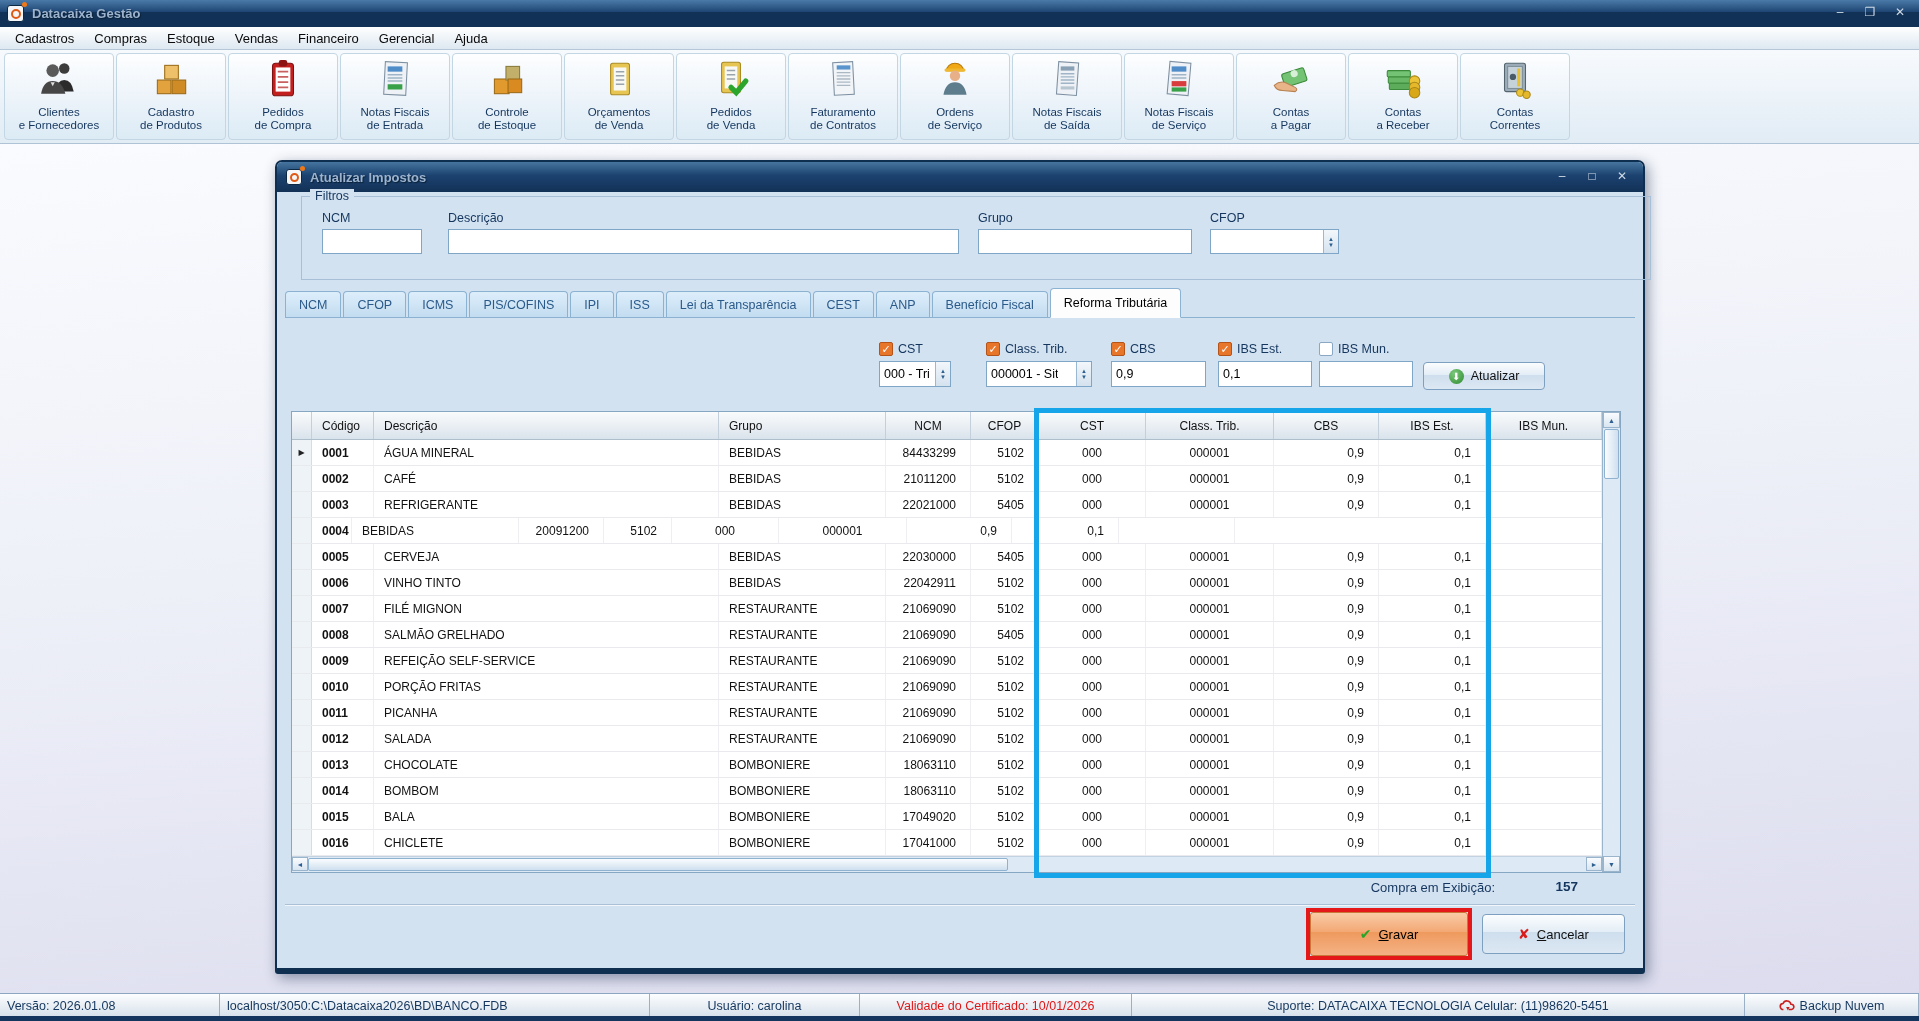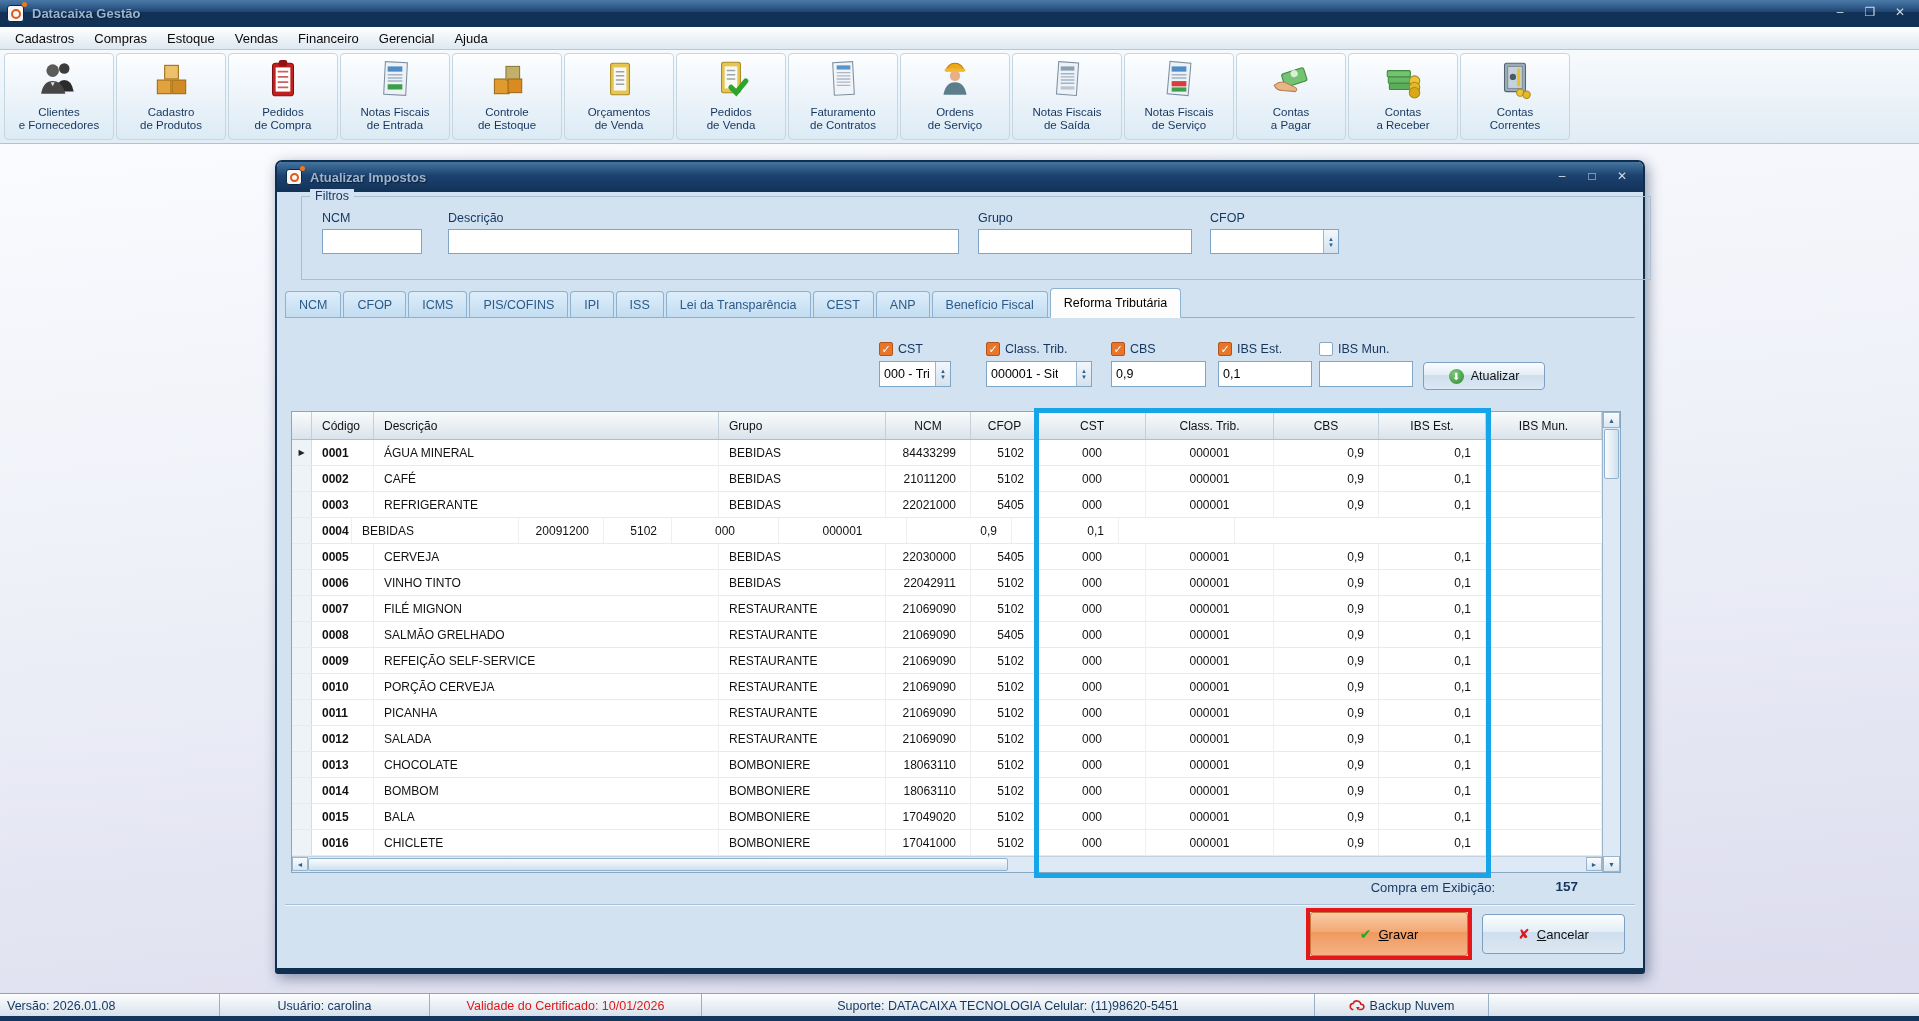--- a/index.html
+++ b/index.html
@@ -532,21 +532,21 @@
                 <div class="cell c-right" style="width: 68px;">5102</div>
                 <div class="cell c-center" style="width: 107px;">000</div>
                 <div class="cell c-center" style="width: 128px;">000001</div>
                 <div class="cell c-right" style="width: 105px;">0,9</div>
                 <div class="cell c-right" style="width: 107px;">0,1</div>
                 <div class="cell c-center" style="width: 116px;"></div>
               </div>
               <div class="grid-row">
                 <div class="cell c-ind"></div>
                 <div class="cell c-left c-bold" style="width: 62px;">0010</div>
-                <div class="cell c-left" style="width: 345px;">PORÇÃO CERVEJA</div>
+                <div class="cell c-left" style="width: 345px;">PORÇÃO FRITAS</div>
                 <div class="cell c-left" style="width: 167px;">RESTAURANTE</div>
                 <div class="cell c-right" style="width: 85px;">21069090</div>
                 <div class="cell c-right" style="width: 68px;">5102</div>
                 <div class="cell c-center" style="width: 107px;">000</div>
                 <div class="cell c-center" style="width: 128px;">000001</div>
                 <div class="cell c-right" style="width: 105px;">0,9</div>
                 <div class="cell c-right" style="width: 107px;">0,1</div>
                 <div class="cell c-center" style="width: 116px;"></div>
               </div>
               <div class="grid-row">
@@ -660,20 +660,23 @@
         <span id="lbl-cancelar"><u>C</u>ancelar</span>
       </div>
 
     </div>
   </div>
 </div>
 
 <div class="statusbar">
     <div class="sseg" style="width: 220px; color: rgb(20, 54, 94);">
       <span>Versão: 2026.01.08</span>
+    </div>
+    <div class="sseg" style="width: 430px; color: rgb(20, 54, 94);">
+      <span>localhost/3050:C:\Datacaixa2026\BD\BANCO.FDB</span>
     </div>
     <div class="sseg center" style="width: 210px; color: rgb(20, 54, 94);">
       <span>Usuário: carolina</span>
     </div>
     <div class="sseg center" style="width: 272px; color: rgb(224, 24, 24);">
       <span>Validade do Certificado: 10/01/2026</span>
     </div>
     <div class="sseg center" style="width: 613px; color: rgb(20, 54, 94);">
       <span>Suporte: DATACAIXA TECNOLOGIA Celular: (11)98620-5451</span>
     </div>

